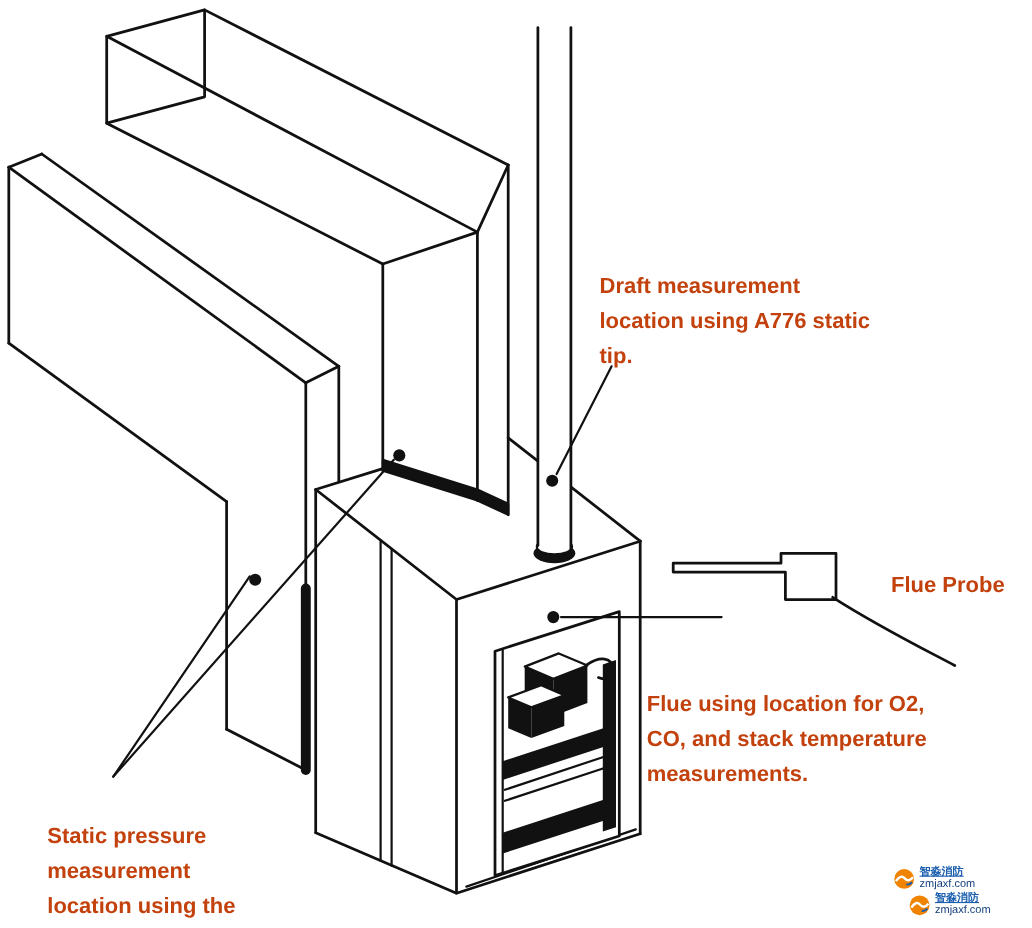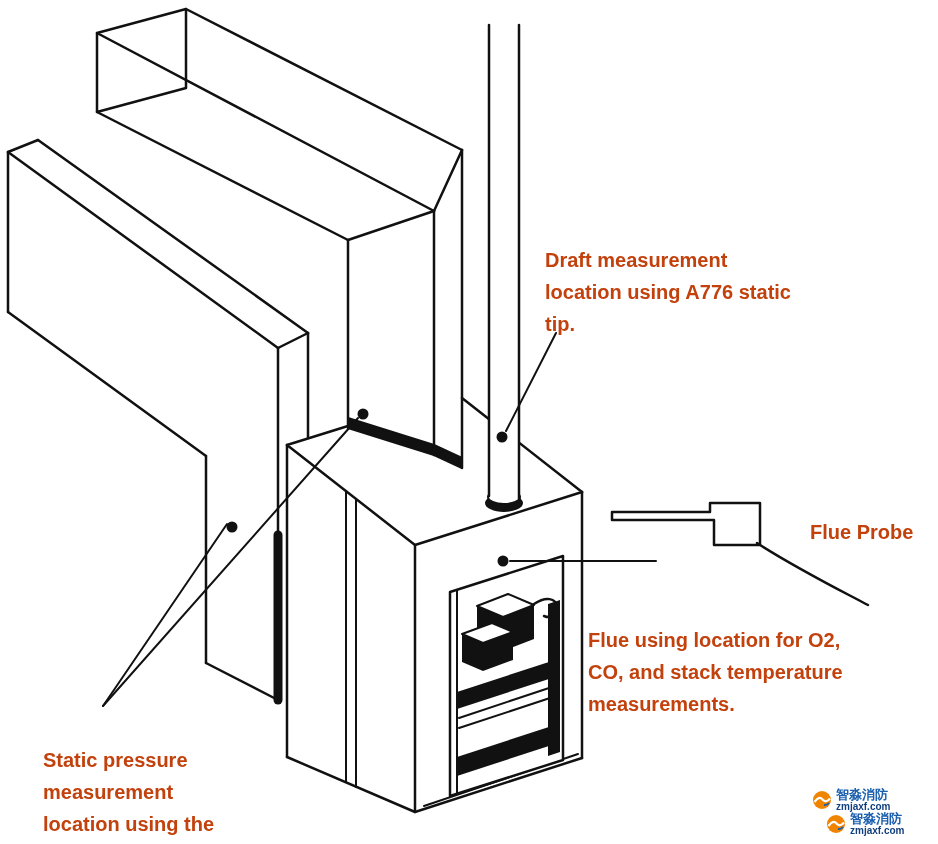--- a/index.html
+++ b/index.html
@@ -4,22 +4,22 @@
 <style>
   html,body{margin:0;padding:0;background:#ffffff;}
   body{width:938px;height:844px;overflow:hidden;
        font-family:"Liberation Sans", sans-serif;}
   .stage{position:relative;width:938px;height:844px;background:#fff;}
   .stage svg.diagram{position:absolute;left:0;top:0;}
   .label{position:absolute;font-weight:bold;color:#c2410c;
          font-size:20px;line-height:32px;white-space:pre-line;}
   .watermark{position:absolute;display:flex;align-items:center;gap:4px;}
   .watermark .wm-text{display:flex;flex-direction:column;line-height:1.05;}
-  .watermark .wm-brand{font-size:13px;font-weight:bold;color:#1b5fae;}
-  .watermark .wm-url{font-size:10px;font-weight:bold;color:#123f7d;}
+  .watermark .wm-brand{font-size:10px;font-weight:bold;color:#1b5fae;text-decoration:underline;}
+  .watermark .wm-url{font-size:10px;font-weight:normal;color:#123f7d;}
 </style>
 </head>
 <body>
 
 <div class="stage">
 
   <svg class="diagram" width="938" height="844" viewBox="0 0 938 844" fill="none" stroke="#111111" stroke-width="2.5" stroke-linejoin="round" stroke-linecap="round">
 
     <g>
       <path d="M97,33 L186,9 L186,88 L97,112 Z" fill="#ffffff"></path>

